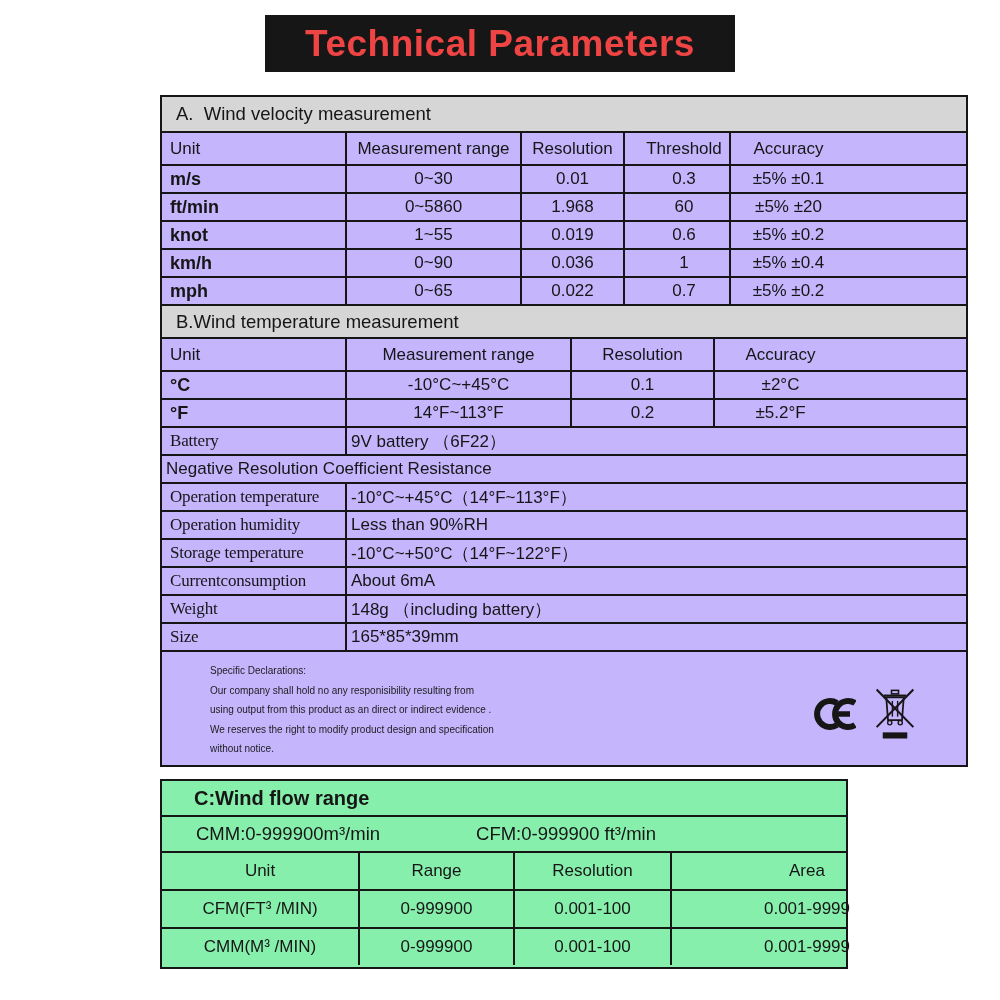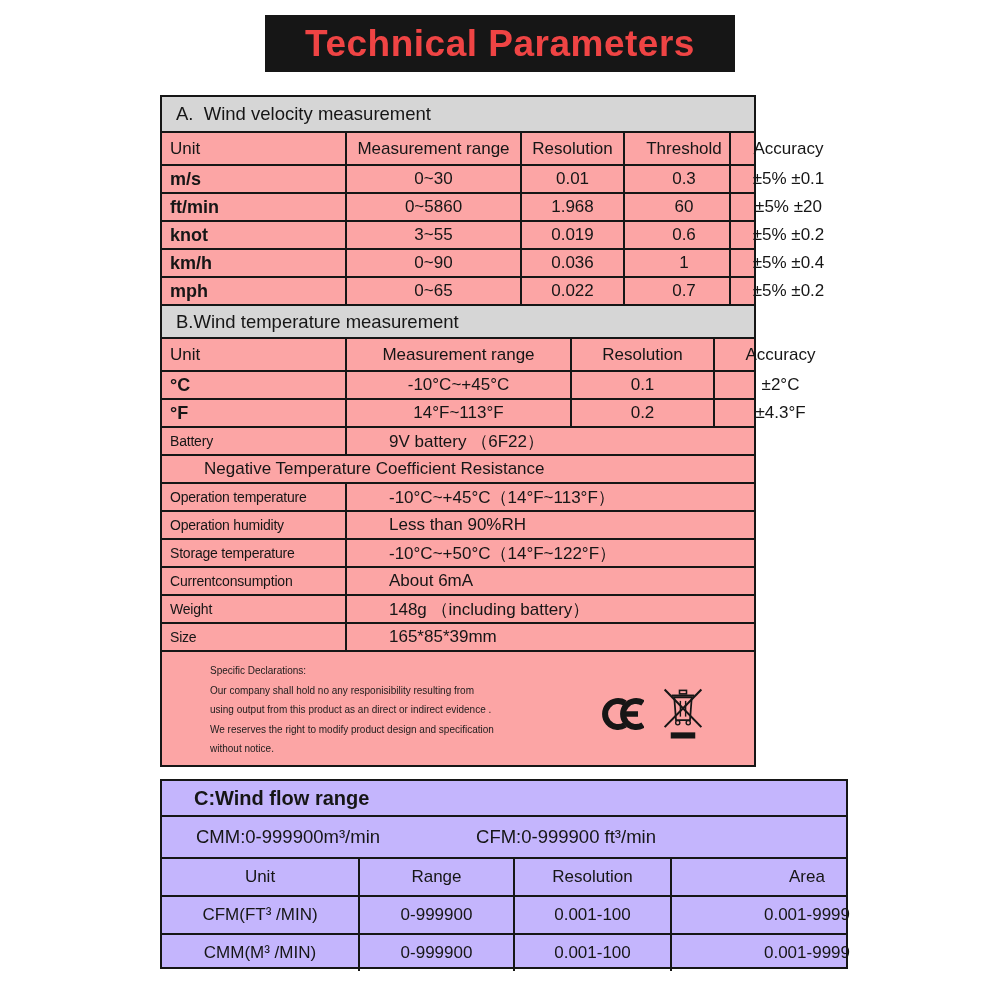--- a/index.html
+++ b/index.html
@@ -4,52 +4,52 @@
 <style>
   * { margin:0; padding:0; box-sizing:border-box; }
   html,body { width:1000px; height:1000px; background:#fff;
     font-family:"Liberation Sans", sans-serif; color:#161616; }
   body { position:relative; overflow:hidden; }
 
   .title-bar { position:absolute; left:265px; top:15px; width:470px; height:57px;
     background:#161616; color:#ef4444; display:flex; align-items:center; justify-content:center;
     font-size:37px; font-weight:700; letter-spacing:.5px; }
 
-  .main-table { position:absolute; left:160px; top:95px; width:596px; height:672px;
-    border:2px solid #161616; background:#fca5a5; }
+  .main-table { position:absolute; left:160px; top:95px; width:808px; height:672px;
+    border:2px solid #161616; background:#c4b5fd; }
   .c-table { position:absolute; left:160px; top:779px; width:688px; height:190px;
-    border:2px solid #161616; background:#c4b5fd; }
+    border:2px solid #161616; background:#86efac; }
 
   .sec-head { height:34px; background:#d6d6d6; display:flex; align-items:center;
     padding-left:14px; font-size:18.5px; white-space:pre; }
   .sec-head.bordered { border-top:2px solid #161616; height:33px; }
 
   .row { display:flex; border-top:2px solid #161616; }
   .row.hdr  { height:33px; }
   .row.data { height:28px; }
   .cell { display:flex; align-items:center; justify-content:center;
     border-right:2px solid #161616; font-size:17px; overflow:hidden; }
   .cell:last-child { border-right:none; }
   .cell.left { justify-content:flex-start; padding-left:8px; }
   .cell.unit { font-size:18px;font-weight:bold; }
 
   
   .a-c0{flex:0 0 185px;} .a-c1{flex:0 0 175px;} .a-c2{flex:0 0 103px;}
   .a-c3{flex:0 0 106px;padding-left:14px;} .a-c4{flex:0 0 115px;}
   
   .b-c0{flex:0 0 185px;} .b-c1{flex:0 0 225px;} .b-c2{flex:0 0 143px;} .b-c3{flex:0 0 131px;}
   
-  .s-c0{flex:0 0 185px; font-size:14px; letter-spacing:-.2px; padding-left:6px;}
-  .s-c1{flex:1; justify-content:flex-start; padding-left:18px; font-size:17px;margin-left:24px;}
+  .s-c0{flex:0 0 185px; font-size:17px; letter-spacing:-.2px; padding-left:6px;font-family:Liberation Serif, serif;}
+  .s-c1{flex:1; justify-content:flex-start; padding-left:4px; font-size:17px;}
   
   .c-c0{flex:0 0 198px;} .c-c1{flex:0 0 155px;} .c-c2{flex:0 0 157px;} .c-c3{flex:0 0 174px;margin-left:48px;}
   .c-row { height:38px; font-size:18.5px; }
   .c-heading { height:34px; display:flex; align-items:center; padding-left:32px;
     font-size:20px; font-weight:700; }
-  .c-subline { height:42px; border-top:2px solid #161616; display:flex; align-items:center;
+  .c-subline { height:36px; border-top:2px solid #161616; display:flex; align-items:center;
     padding-left:34px; gap:96px; font-size:18.5px; }
 
   .declarations { position:relative; border-top:2px solid #161616; height:113px;
     padding:9px 0 0 48px; }
   .decl-line { font-size:10px; line-height:19.5px; color:#1c1c1c; }
   .decl-icons { position:absolute; right:50px; top:34px; display:flex; align-items:center; gap:18px; }
 </style>
 </head>
 <body>
 
@@ -78,21 +78,21 @@
   </div>
   <div class="row data">
     <div class="cell left unit a-c0">ft/min</div>
     <div class="cell a-c1">0~5860</div>
     <div class="cell a-c2">1.968</div>
     <div class="cell a-c3">60</div>
     <div class="cell a-c4">±5% ±20</div>
   </div>
   <div class="row data">
     <div class="cell left unit a-c0">knot</div>
-    <div class="cell a-c1">3~55</div>
+    <div class="cell a-c1">1~55</div>
     <div class="cell a-c2">0.019</div>
     <div class="cell a-c3">0.6</div>
     <div class="cell a-c4">±5% ±0.2</div>
   </div>
   <div class="row data">
     <div class="cell left unit a-c0">km/h</div>
     <div class="cell a-c1">0~90</div>
     <div class="cell a-c2">0.036</div>
     <div class="cell a-c3">1</div>
     <div class="cell a-c4">±5% ±0.4</div>
@@ -116,29 +116,29 @@
   <div class="row data">
     <div class="cell left unit b-c0">°C</div>
     <div class="cell b-c1">-10°C~+45°C</div>
     <div class="cell b-c2">0.1</div>
     <div class="cell b-c3">±2°C</div>
   </div>
   <div class="row data">
     <div class="cell left unit b-c0">°F</div>
     <div class="cell b-c1">14°F~113°F</div>
     <div class="cell b-c2">0.2</div>
-    <div class="cell b-c3">±4.3°F</div>
+    <div class="cell b-c3">±5.2°F</div>
   </div>
 
   <div class="row data">
     <div class="cell left s-c0">Battery</div>
     <div class="cell s-c1">9V battery （6F22）</div>
   </div>
   <div class="row data">
-    <div class="cell s-c1">Negative Temperature Coefficient Resistance</div>
+    <div class="cell s-c1">Negative Resolution Coefficient Resistance</div>
   </div>
   <div class="row data">
     <div class="cell left s-c0">Operation temperature</div>
     <div class="cell s-c1">-10°C~+45°C（14°F~113°F）</div>
   </div>
   <div class="row data">
     <div class="cell left s-c0">Operation humidity</div>
     <div class="cell s-c1">Less than 90%RH</div>
   </div>
   <div class="row data">

